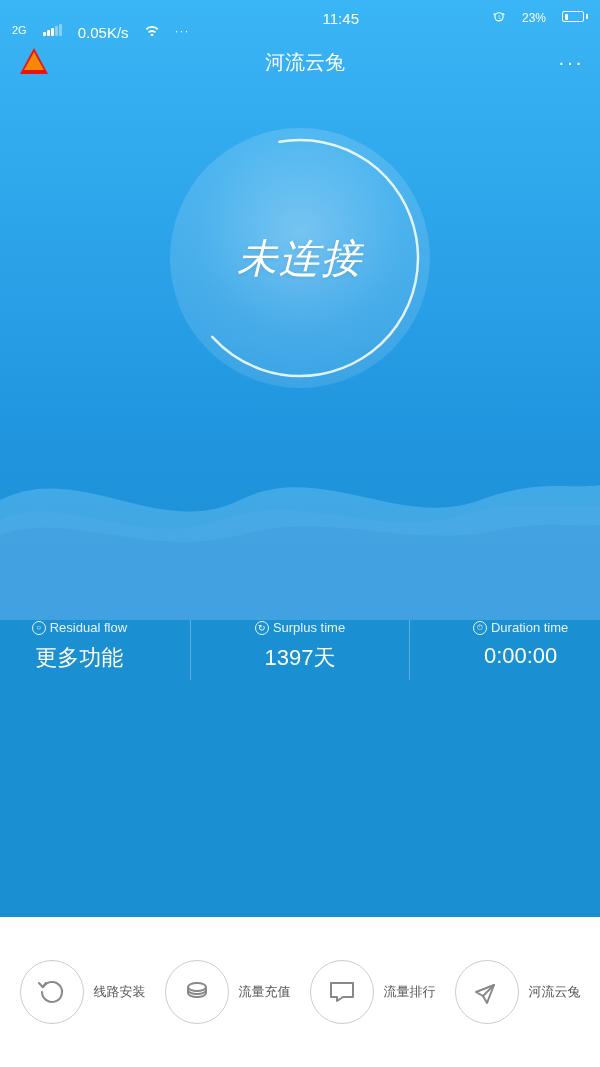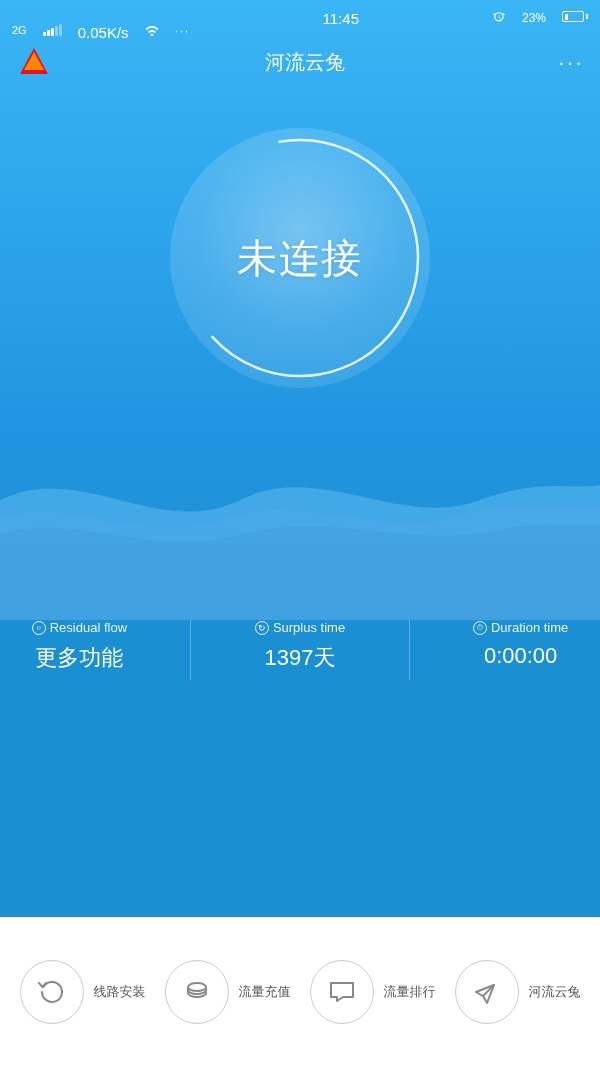--- a/index.html
+++ b/index.html
@@ -86,20 +86,21 @@
       position: absolute;
       top: 50%;
       left: 50%;
       transform: translate(-50%, -50%);
       color: white;
       font-size: 40px;
       font-weight: 400;
       letter-spacing: 2px;
       text-shadow: 0 1px 4px rgba(0,0,0,0.1);
       white-space: nowrap;
+      font-style: italic;
     }
 
     .stat-item {
       display: flex;
       flex-direction: column;
       align-items: center;
       gap: 8px;
     }
 
     .stat-label {

